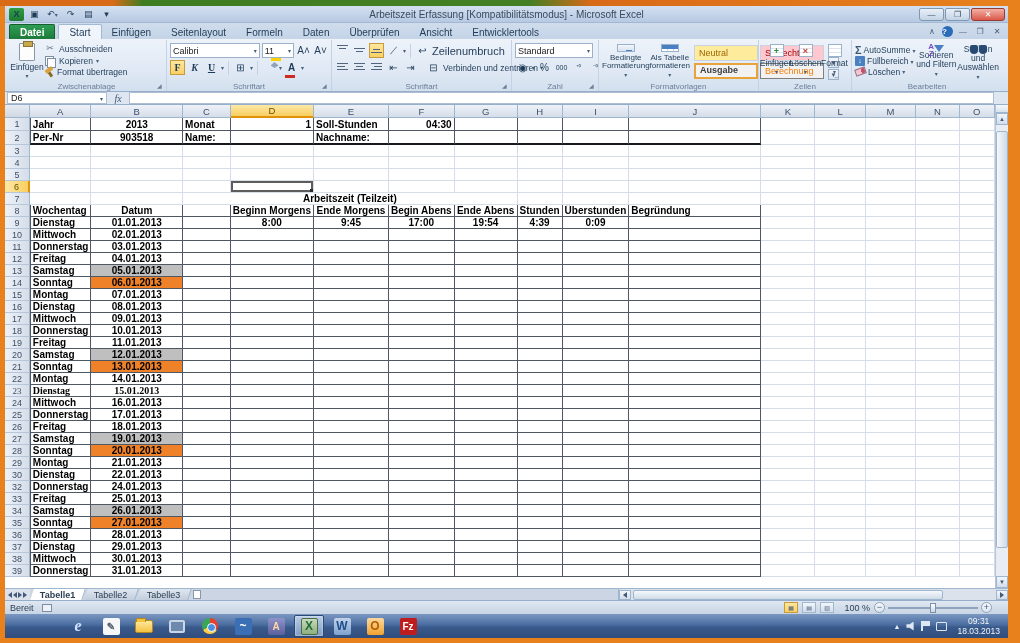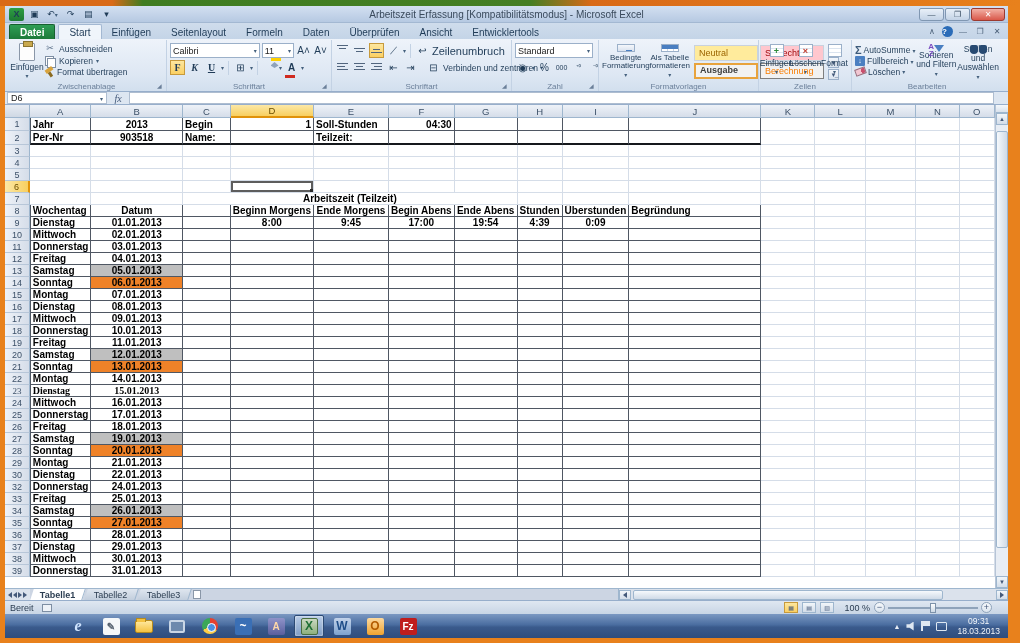--- a/index.html
+++ b/index.html
@@ -479,41 +479,41 @@
                 <th>M</th>
                 <th>N</th>
                 <th>O</th>
               </tr>
             </thead>
             <tbody>
               <tr style="height: 13px;">
                 <th>1</th>
                 <td class="tbl first">Jahr</td>
                 <td class="tbl al-c">2013</td>
-                <td class="tbl">Begin</td>
+                <td class="tbl">Monat</td>
                 <td class="tbl al-r">1</td>
                 <td class="tbl">Soll-Stunden</td>
                 <td class="tbl al-r">04:30</td>
                 <td class="tbl"></td>
                 <td class="tbl"></td>
                 <td class="tbl"></td>
                 <td class="tbl"></td>
                 <td class=""></td>
                 <td class=""></td>
                 <td class=""></td>
                 <td class=""></td>
                 <td class=""></td>
               </tr>
               <tr style="height: 14px;">
                 <th>2</th>
                 <td class="tbl first thickb">Per-Nr</td>
                 <td class="tbl thickb al-c">903518</td>
                 <td class="tbl thickb">Name:</td>
                 <td class="tbl thickb"></td>
-                <td class="tbl thickb">Teilzeit:</td>
+                <td class="tbl thickb">Nachname:</td>
                 <td class="tbl thickb"></td>
                 <td class="tbl thickb"></td>
                 <td class="tbl thickb"></td>
                 <td class="tbl thickb"></td>
                 <td class="tbl thickb"></td>
                 <td class=""></td>
                 <td class=""></td>
                 <td class=""></td>
                 <td class=""></td>
                 <td class=""></td>

